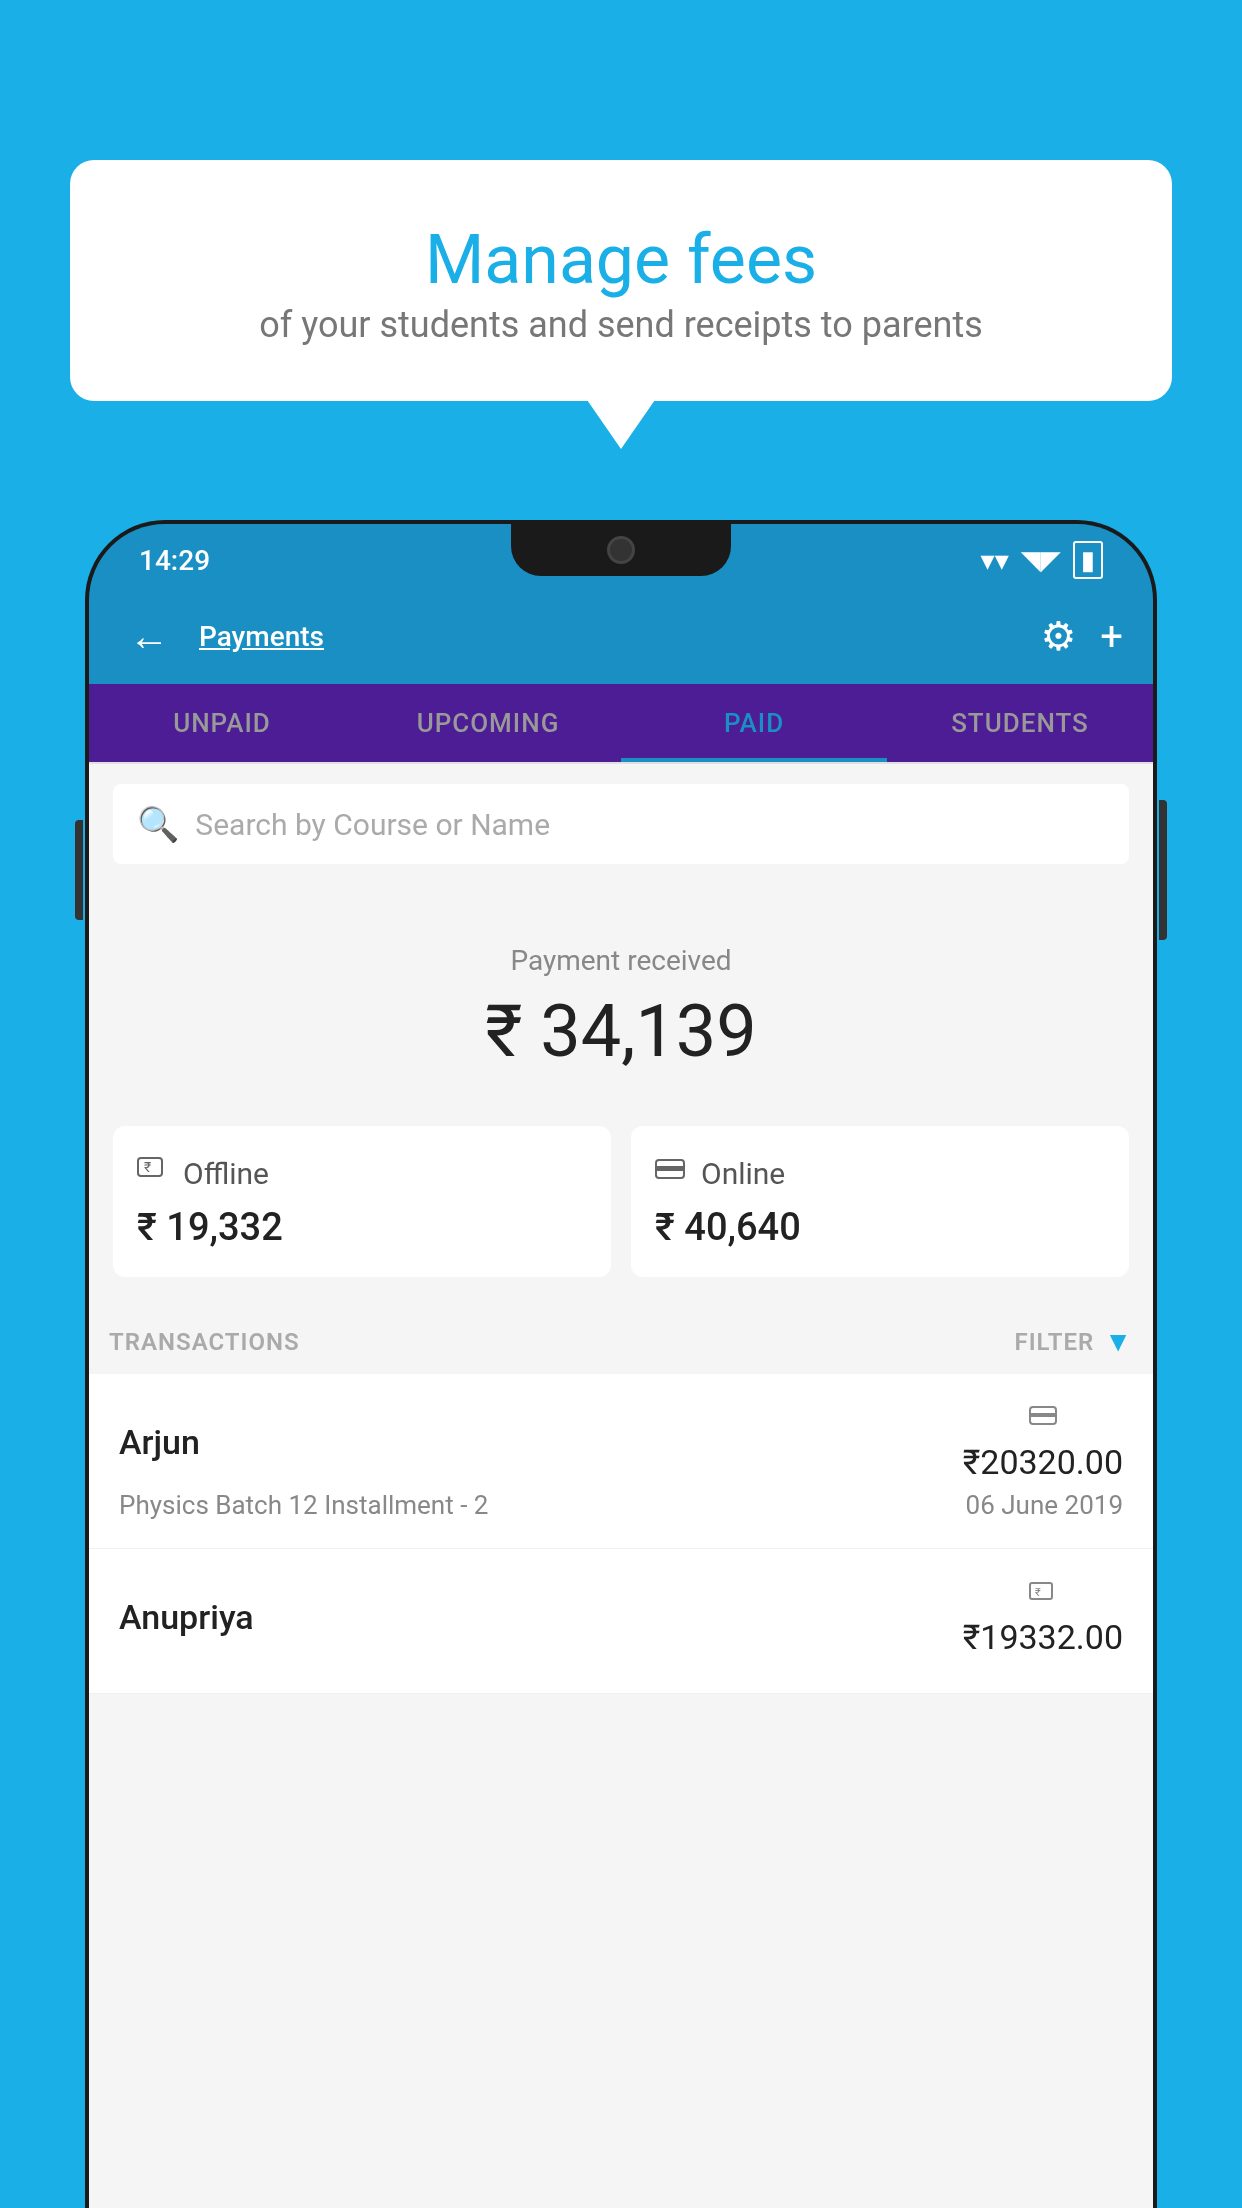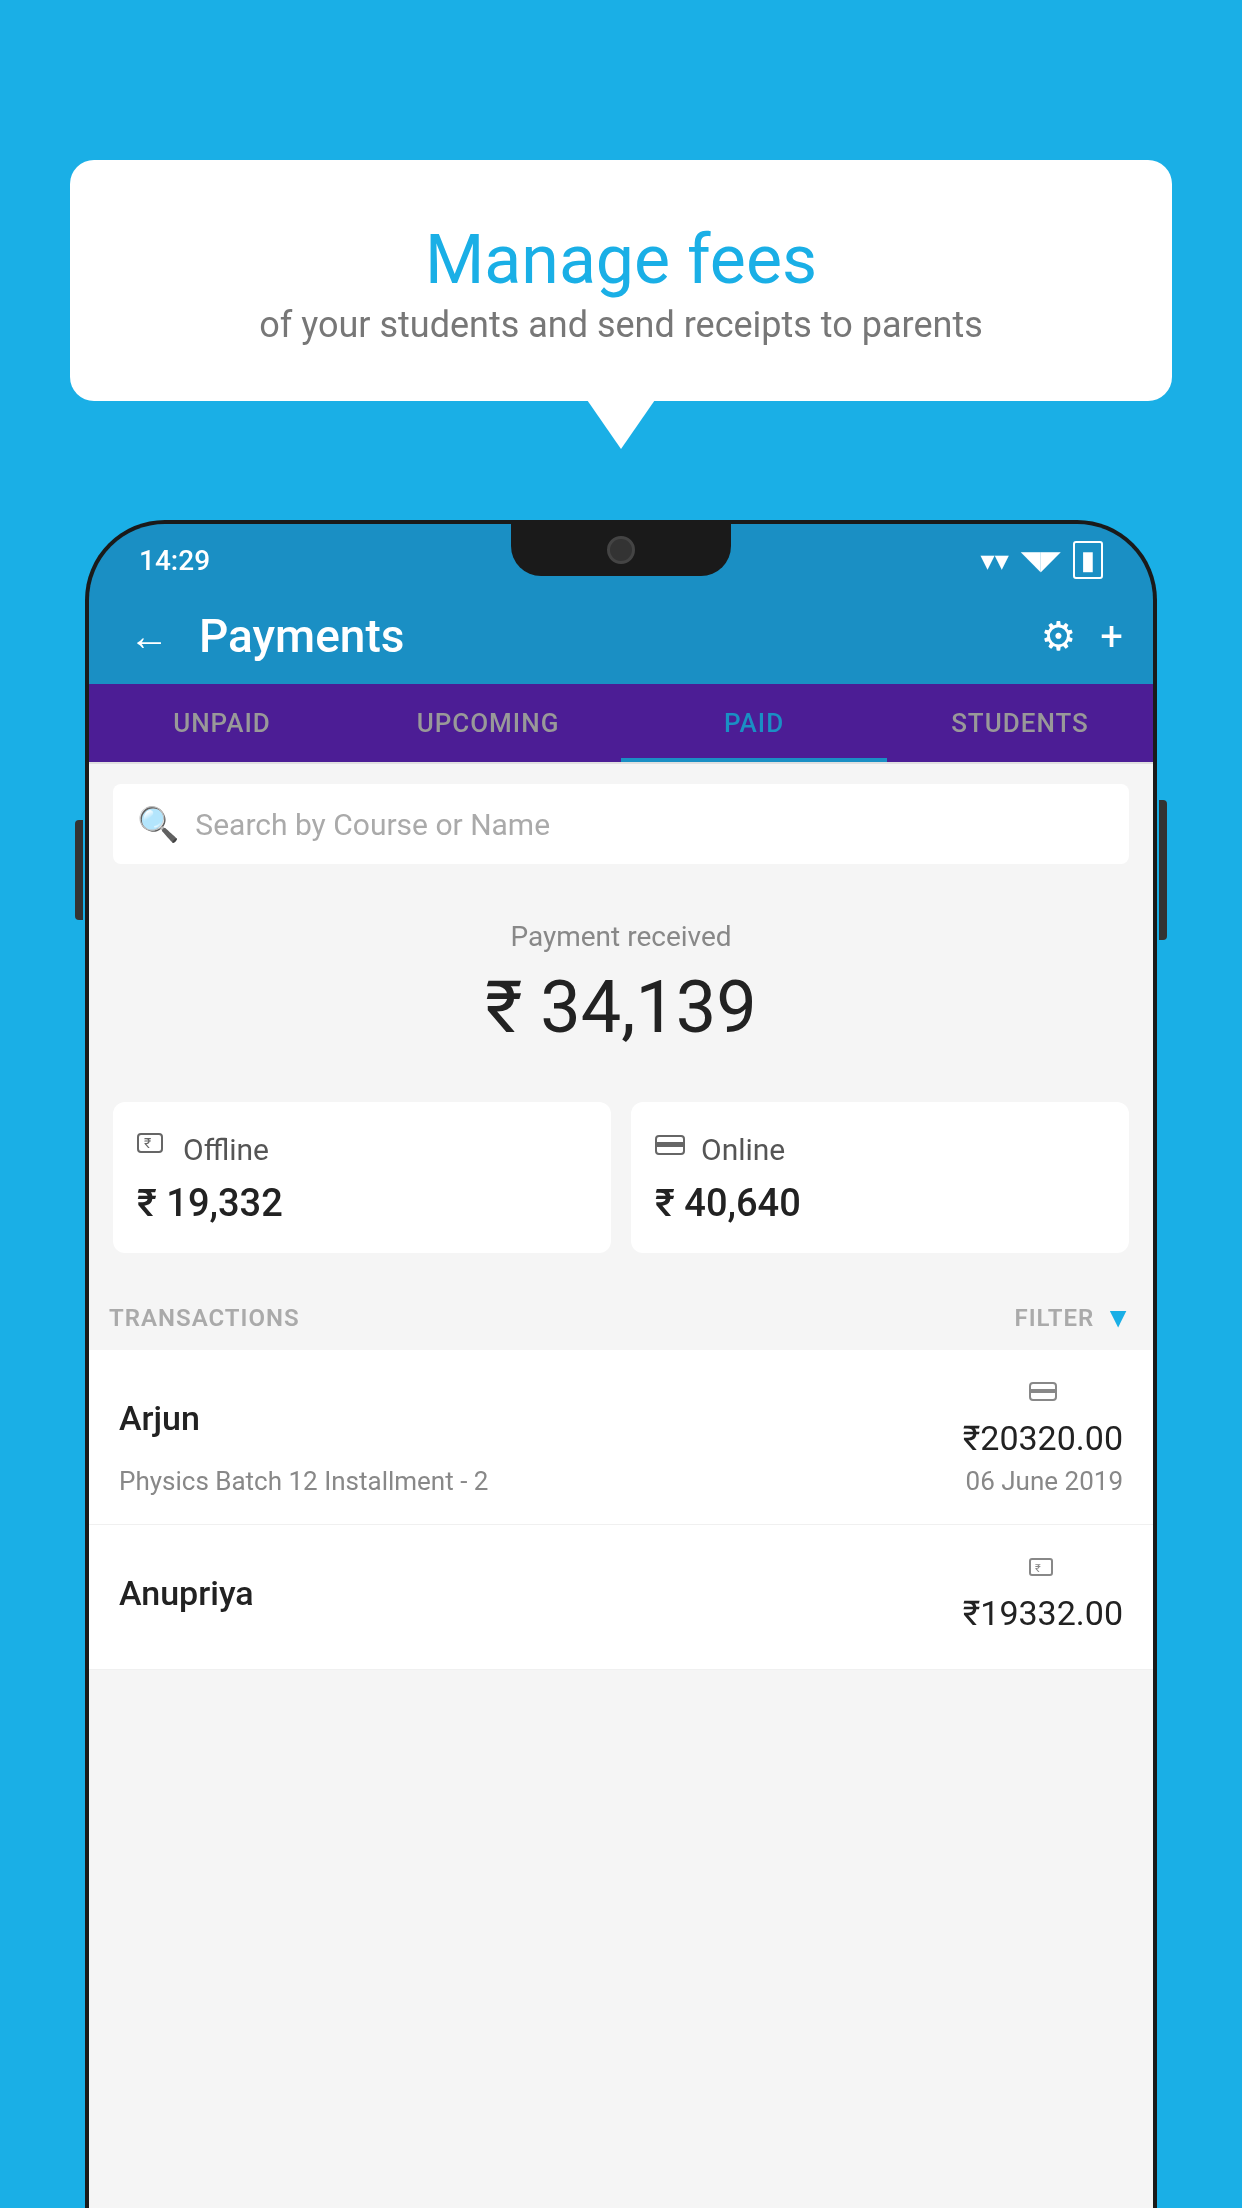--- a/index.html
+++ b/index.html
@@ -138,23 +138,24 @@
 
     .back-arrow {
       color: white;
       font-size: 40px;
       cursor: pointer;
       padding: 10px;
     }
 
     .app-title {
       color: white;
-      font-size: 46px;
+      font-size: 28px;
       font-weight: 500;
       flex: 1;
+      text-decoration: underline;
     }
 
     .app-bar-icons {
       display: flex;
       gap: 24px;
       align-items: center;
     }
 
     .gear-icon, .plus-icon {
       color: white;
@@ -228,20 +229,21 @@
     .payment-received-section {
       background: #f5f5f5;
       padding: 36px 24px 24px;
       text-align: center;
     }
 
     .payment-label {
       font-size: 28px;
       color: #888;
       margin-bottom: 12px;
+      margin-top: 24px;
     }
 
     .payment-amount {
       font-size: 72px;
       color: #222;
       font-weight: 400;
       margin-bottom: 28px;
     }
 
     

